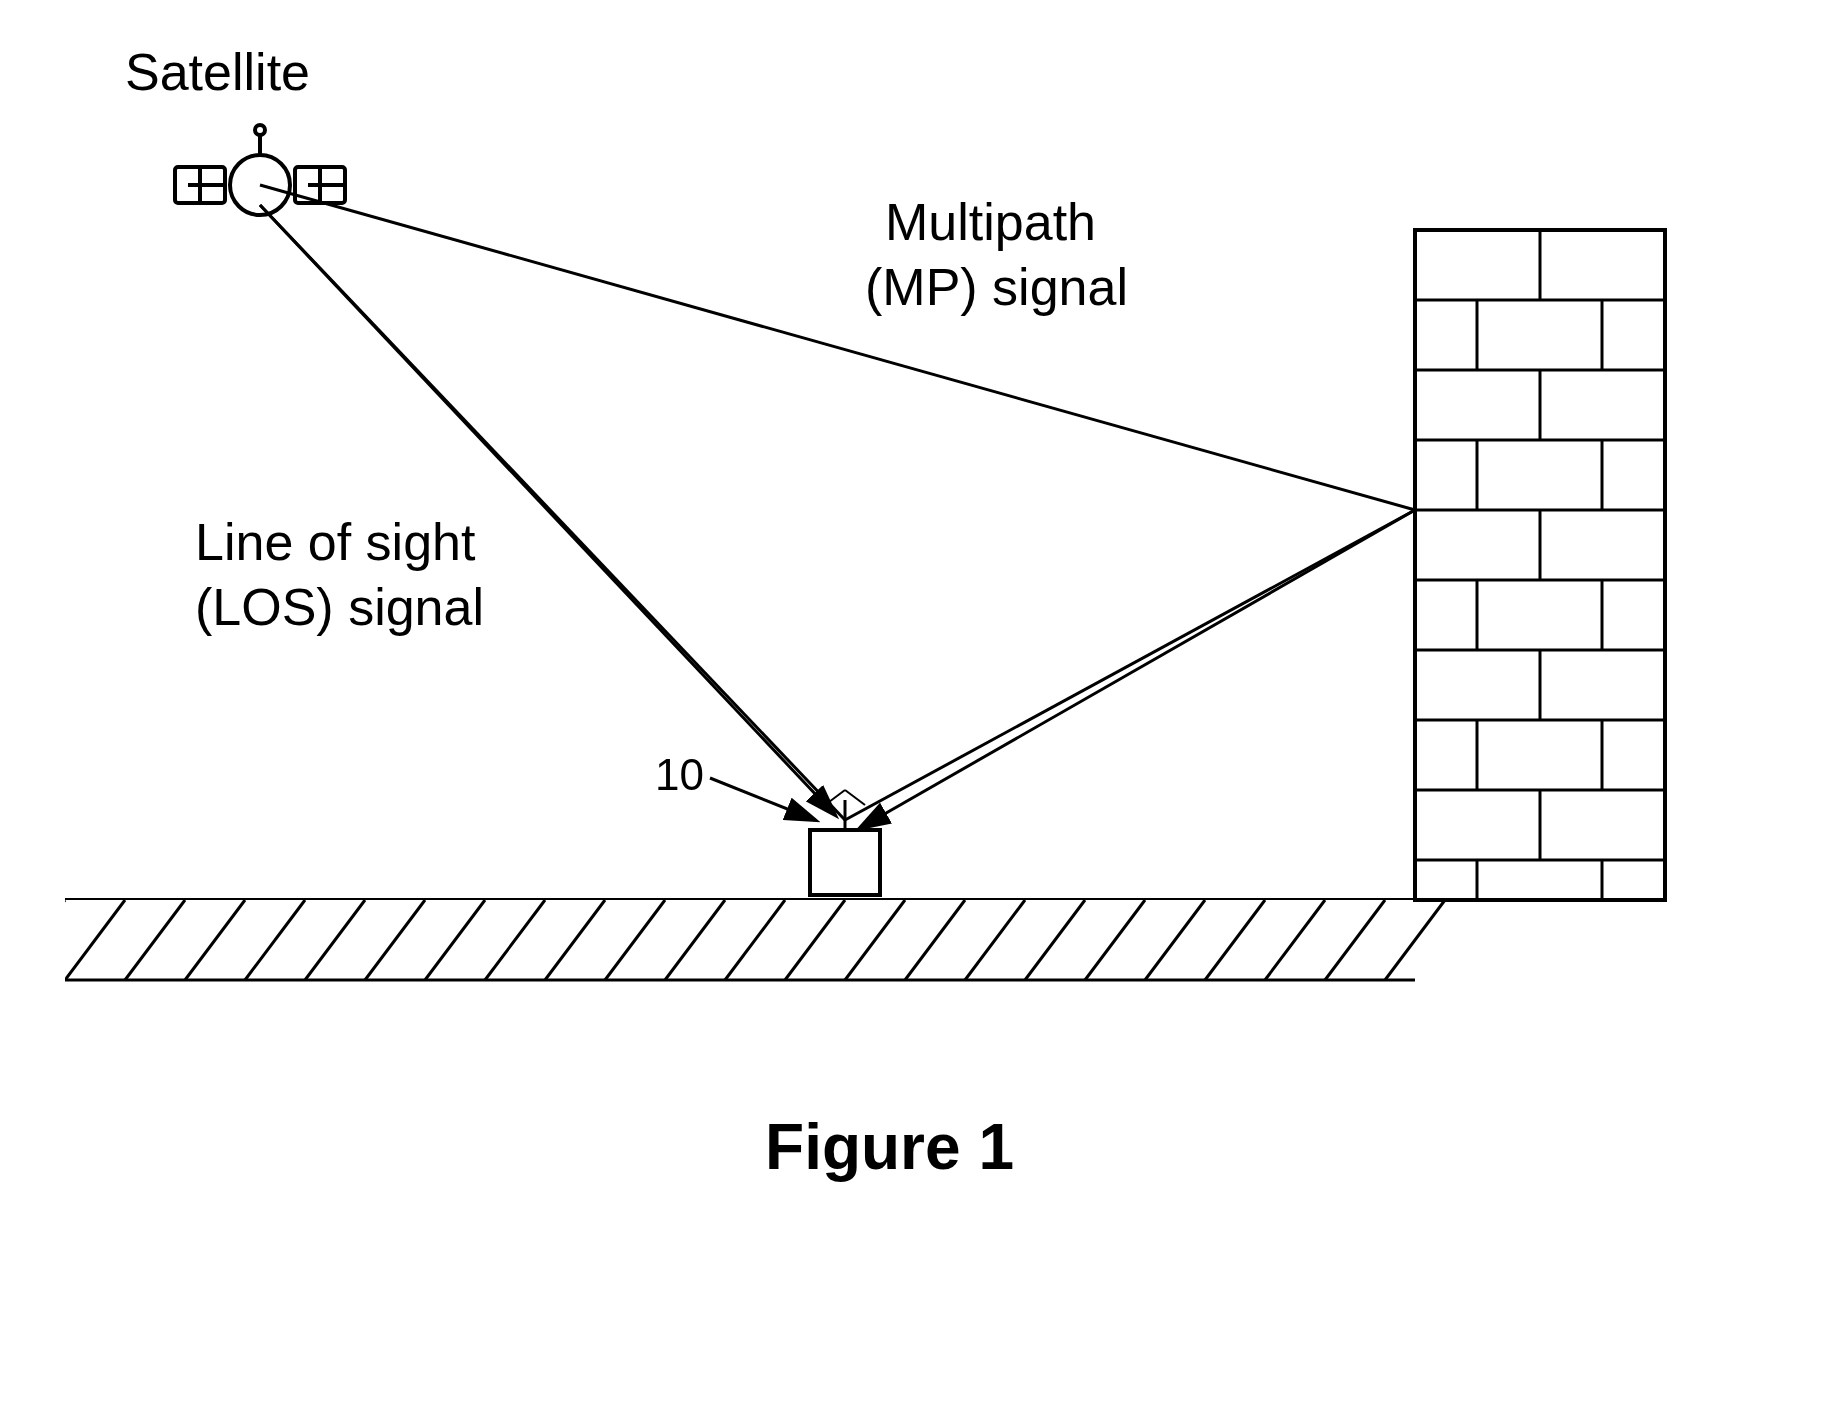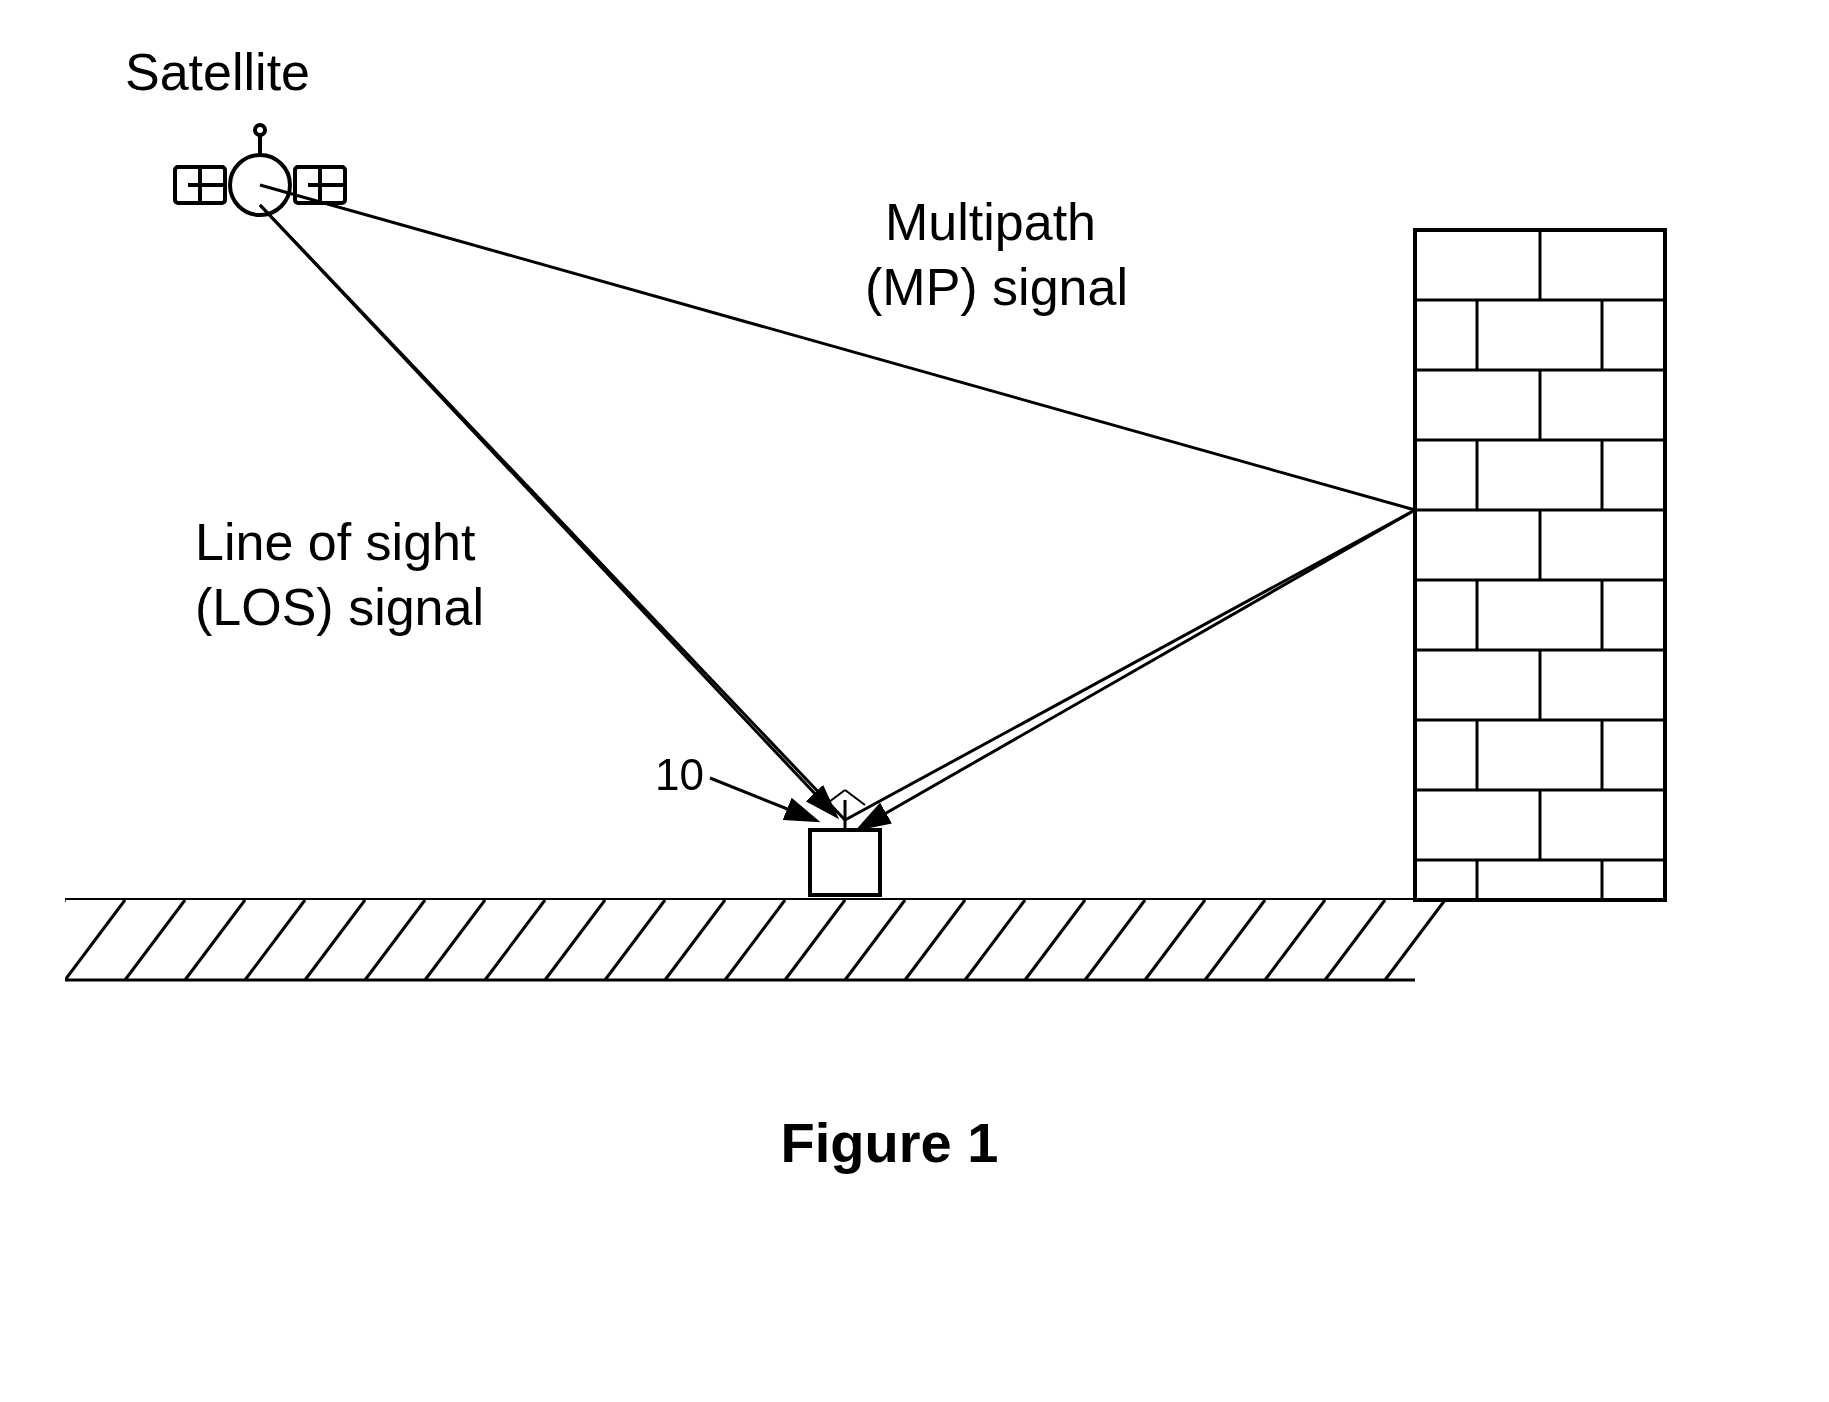--- a/index.html
+++ b/index.html
@@ -26,21 +26,21 @@
       margin-top: 30px;
     }
     svg.main-svg {
       position: absolute;
       top: 0; left: 0;
       width: 100%;
       height: 100%;
     }
     .figure-caption {
       margin-top: 30px;
-      font-size: 56px;
+      font-size: 64px;
       font-weight: bold;
       text-align: center;
     }
   </style>
 </head>
 <body>
 
 <div class="page">
   <div class="diagram-container">
     <svg class="main-svg" viewBox="0 0 1650 1050" xmlns="http://www.w3.org/2000/svg">

